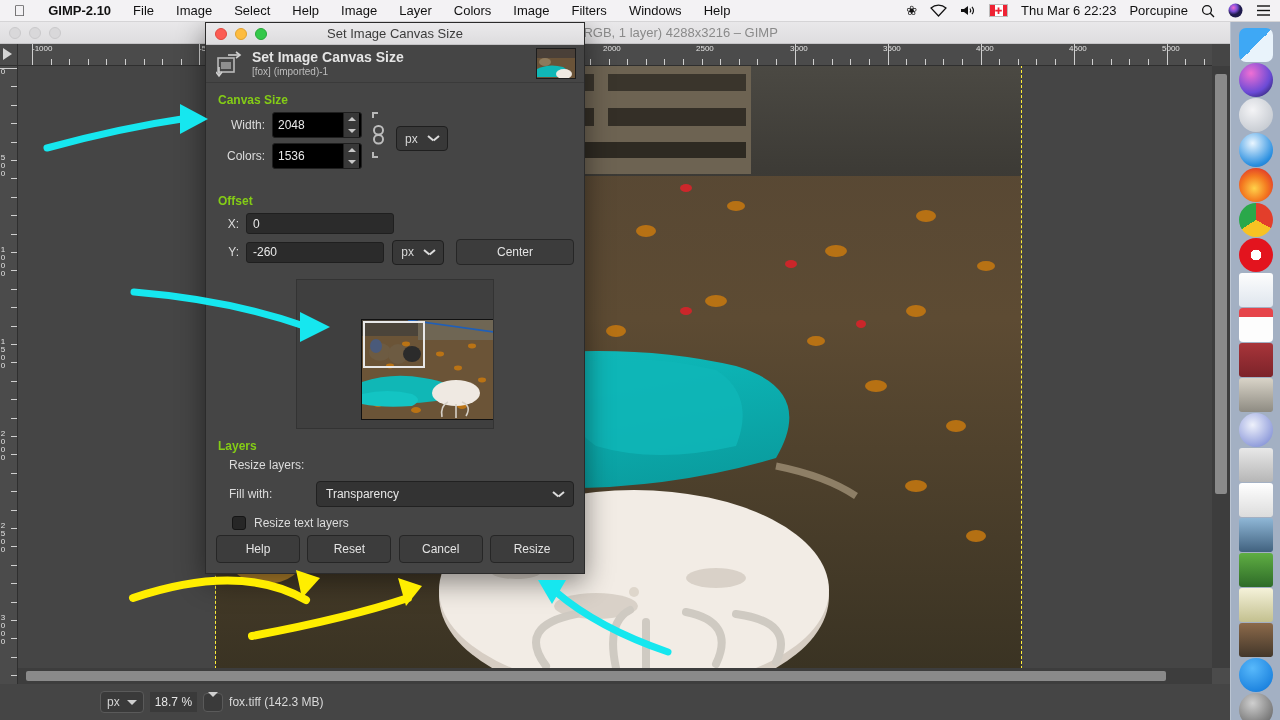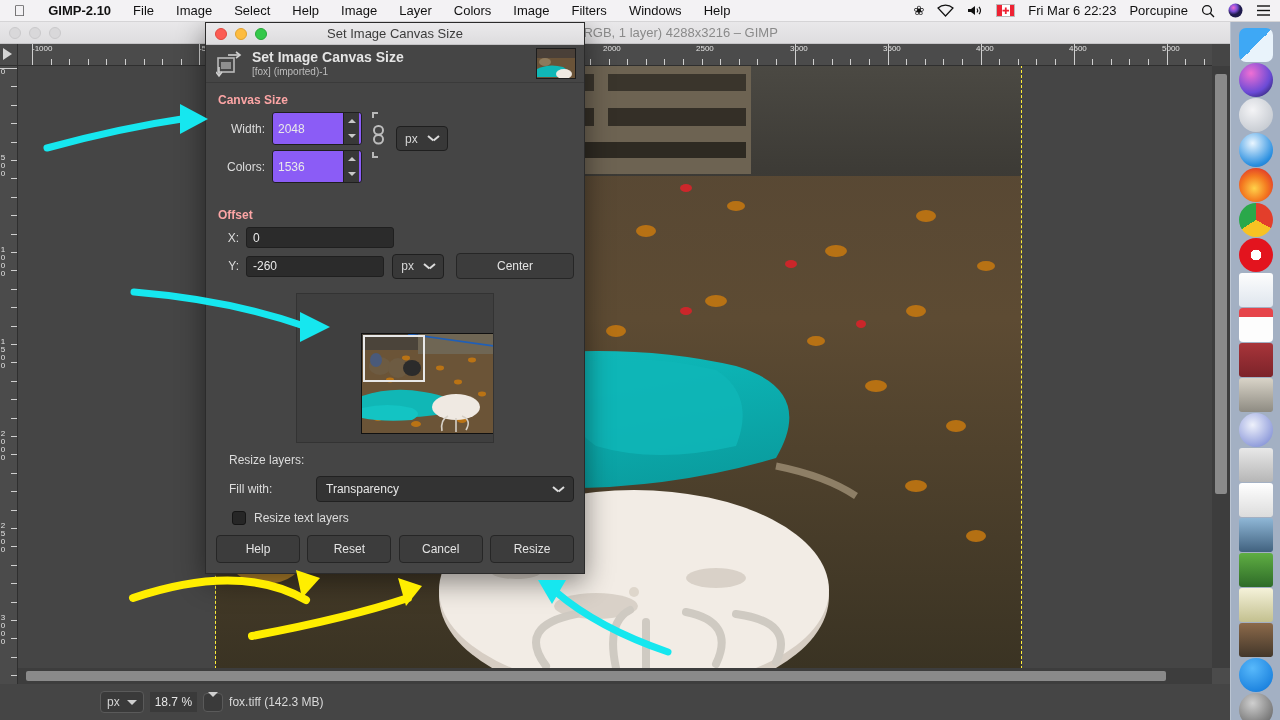--- a/index.html
+++ b/index.html
@@ -138,28 +138,28 @@
   #dlg-header .hicon { width: 28px; height: 28px; position: relative; flex: none; }
   #dlg-header .htext { margin-left: 8px; flex: 1; }
   .h-title { font-size: 14px; font-weight: bold; color: #e4e4e4; line-height: 1.15; }
   .h-sub   { font-size: 10px; color: #bdbdbd; line-height: 1.2; }
   #dlg-thumb {
     width: 40px; height: 31px; border: 1px solid #1d1d1d; position: relative; overflow: hidden;
     flex: none;
   }
 
   #dlg-body { padding: 8px 10px 0 10px; color: #dcdcdc; }
-  .sec-title { font-size: 12px; font-weight: bold; color: #fca5a5; margin: 2px 0 5px 2px; }
+  .sec-title { font-size: 12px; font-weight: bold; color: #84cc16; margin: 2px 0 5px 2px; }
   .row { display: flex; align-items: center; margin-bottom: 5px; }
   .lbl { width: 56px; text-align: right; font-size: 12px; color: #dcdcdc; padding-right: 7px; }
   .lbl-wide { width: 100px; text-align: left; font-size: 12px; color: #dcdcdc; padding-left: 13px; }
 
   .spin {
-    display: flex; align-items: stretch; background: #8b5cf6;
-    border: 1px solid #1f1f1f; border-radius: 3px; overflow: hidden; height: 33px;
+    display: flex; align-items: stretch; background: #000000;
+    border: 1px solid #1f1f1f; border-radius: 3px; overflow: hidden; height: 26px;
   }
   .spin input {
     background: transparent; border: 0; outline: 0; color: #e9e9e9;
     font-size: 12px; padding: 0 5px; font-family: "Liberation Sans", sans-serif;
   }
   .spin .arrows {
     width: 16px; background: #383838; border-left: 1px solid #1f1f1f;
     display: flex; flex-direction: column; justify-content: space-around; align-items: center;
   }
   .spin .arrows b { display: block; width: 0; height: 0; border-left: 4px solid transparent;
@@ -269,21 +269,21 @@
       <path d="M8.5 12 L1 4 A11 11 0 0 1 16 4 Z" fill="none" stroke="#111" stroke-width="1.2"></path>
     </svg>
     <svg width="16" height="13" viewBox="0 0 16 13">
       <path d="M1 5h3l4-3v9l-4-3H1z" fill="#111"></path>
       <path d="M10 4.5a3.4 3.4 0 0 1 0 4" fill="none" stroke="#111" stroke-width="1.1"></path>
       <path d="M12 2.8a6 6 0 0 1 0 7.4" fill="none" stroke="#111" stroke-width="1.1"></path>
     </svg>
     <span class="flagbox">
       <span>✚</span>
     </span>
-    <span class="mb-clock">Fri Mar 6  22:23</span>
+    <span class="mb-clock">Thu Mar 6  22:23</span>
     <span class="mb-user">Porcupine</span>
     <svg width="14" height="14" viewBox="0 0 14 14">
       <circle cx="6" cy="6" r="4.4" fill="none" stroke="#111" stroke-width="1.3"></circle>
       <line x1="9.3" y1="9.3" x2="13" y2="13" stroke="#111" stroke-width="1.3"></line>
     </svg>
     <svg width="15" height="15" viewBox="0 0 15 15">
       <defs>
           <radialGradient id="sg" cx="35%" cy="30%">
         <stop offset="0%" stop-color="#f06ad2"></stop>
             <stop offset="55%" stop-color="#7a4fd6"></stop>
@@ -688,20 +688,21 @@
             <ellipse cx="18" cy="32" rx="11" ry="9"></ellipse>
               <ellipse cx="36" cy="34" rx="10" ry="10"></ellipse>
           </g>
           <ellipse cx="14" cy="26" rx="6" ry="7" fill="#4a5a7a"></ellipse>
           <ellipse cx="50" cy="34" rx="9" ry="8" fill="#2b2b2b"></ellipse>
         </svg>
       </div>
       <div id="preview-sel"></div>
     </div>
 
+    <div class="sec-title">Layers</div>
 
     <div class="row" style="margin-bottom:9px;">
       <span class="lbl-wide">Resize layers:</span>
     </div>
 
     <div class="row">
       <span class="lbl-wide">Fill with:</span>
       <span class="select">
         <span>Transparency</span>
         <span class="chev"></span>

